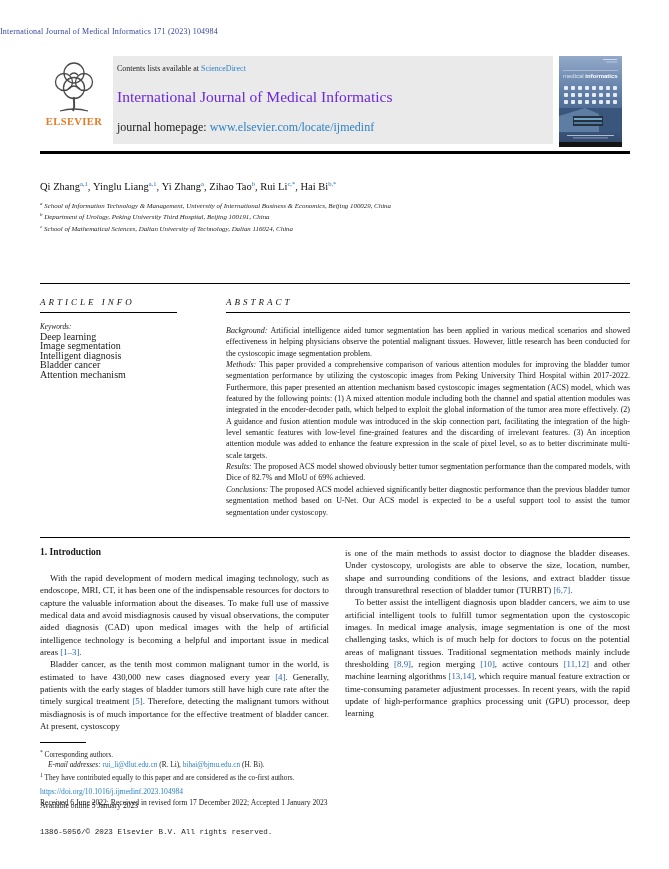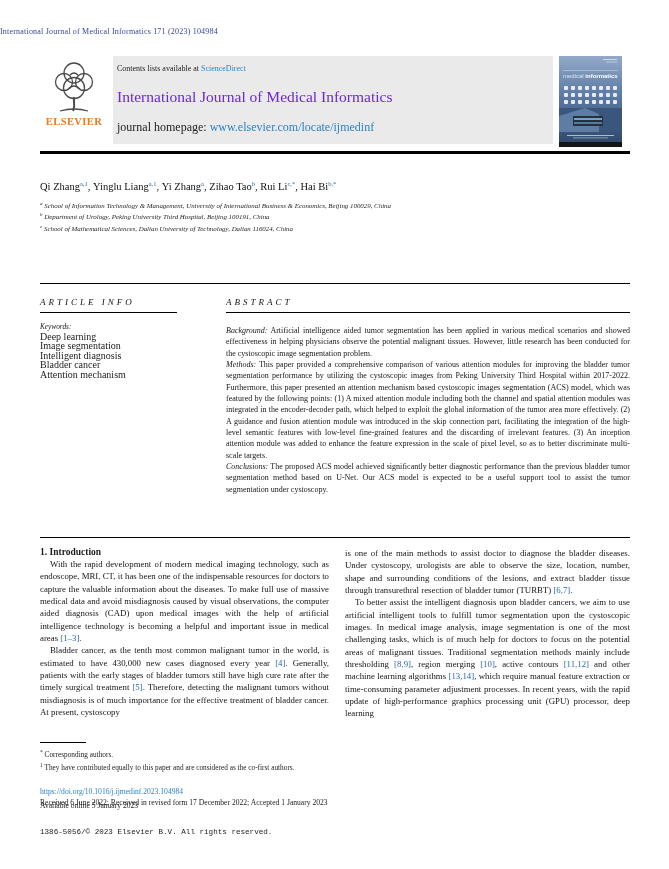--- a/index.html
+++ b/index.html
@@ -67,21 +67,21 @@
   .kw-label { margin-top: 9px; font-style: italic; font-size: 7.3px; line-height: 9.6px; }
   .kw { font-size: 10px; line-height: 9.6px; }
   .abs-p { font-size: 8px; line-height: 11.35px; text-align: justify; color: #161616; }
   .abs-col .abs-p:first-of-type { margin-top: 12px; }
   .abs-label { font-style: italic; }
 
   
   .intro { position: absolute; left: 40px; top: 547px; width: 590px; }
   .col-left { position: absolute; left: 0; top: 0; width: 289px; }
   .col-right { position: absolute; left: 305px; top: 0; width: 285px; }
-  .section-heading { font-size: 9.5px; font-weight: bold; margin-bottom: 1px; }
+  .section-heading { font-size: 9.5px; font-weight: bold; margin-bottom: 15px; }
   .body-p { font-size: 8.8px; line-height: 12.35px; text-align: justify; color: #161616; }
   .indent { text-indent: 10px; }
   .cite { color: #2d66ad; }
 
   
   .footnotes { position: absolute; left: 40px; top: 742px; width: 590px; font-size: 7.3px; line-height: 10px; color: #1c1c1c; }
   .fn-rule { width: 46px; height: 1px; background: #000; margin-bottom: 4px; }
   .fn-email { padding-left: 8px; }
   .fn-email i { font-style: italic; }
   .fn-email a { color: #2d83c5; }
@@ -207,20 +207,21 @@
       <div class="kw">Image segmentation</div>
       <div class="kw">Intelligent diagnosis</div>
       <div class="kw">Bladder cancer</div>
       <div class="kw">Attention mechanism</div>
     </div>
     <div class="abs-col">
       <div class="col-heading">ABSTRACT</div>
       <div class="heading-rule abs-rule"></div>
       <p class="abs-p"><i class="abs-label">Background:</i> <span class="cites">Artificial intelligence aided tumor segmentation has been applied in various medical scenarios and showed effectiveness in helping physicians observe the potential malignant tissues. However, little research has been conducted for the cystoscopic image segmentation problem.</span></p>
       <p class="abs-p"><i class="abs-label">Methods:</i> <span class="cites">This paper provided a comprehensive comparison of various attention modules for improving the bladder tumor segmentation performance by utilizing the cystoscopic images from Peking University Third Hospital within 2017-2022. Furthermore, this paper presented an attention mechanism based cystoscopic images segmentation (ACS) model, which was featured by the following points: (1) A mixed attention module including both the channel and spatial attention modules was integrated in the encoder-decoder path, which helped to exploit the global information of the tumor area more effectively. (2) A guidance and fusion attention module was introduced in the skip connection part, facilitating the integration of the high-level semantic features with low-level fine-grained features and the discarding of irrelevant features. (3) An inception attention module was added to enhance the feature expression in the scale of pixel level, so as to better discriminate multi-scale targets.</span></p>
+      <p class="abs-p"><i class="abs-label">Results:</i> <span class="cites">The proposed ACS model showed obviously better tumor segmentation performance than the compared models, with Dice of 82.7% and MIoU of 69% achieved.</span></p>
       <p class="abs-p"><i class="abs-label">Conclusions:</i> <span class="cites">The proposed ACS model achieved significantly better diagnostic performance than the previous bladder tumor segmentation method based on U-Net. Our ACS model is expected to be a useful support tool to assist the tumor segmentation under cystoscopy.</span></p>
     </div>
   </div>
 
   <div class="rule rule-2"></div>
 
   <div class="intro">
     <div class="col-left">
       <h2 class="section-heading">1. Introduction</h2>
       <p class="body-p indent cites">With the rapid development of modern medical imaging technology, such as endoscope, MRI, CT, it has been one of the indispensable resources for doctors to capture the valuable information about the diseases. To make full use of massive medical data and avoid misdiagnosis caused by visual observations, the computer aided diagnosis (CAD) upon medical images with the help of artificial intelligence technology is becoming a helpful and important issue in medical areas <span class="cite">[1–3]</span>.</p>
@@ -228,20 +229,21 @@
     </div>
     <div class="col-right">
       <p class="body-p cites">is one of the main methods to assist doctor to diagnose the bladder diseases. Under cystoscopy, urologists are able to observe the size, location, number, shape and surrounding conditions of the lesions, and extract bladder tissue through transurethral resection of bladder tumor (TURBT) <span class="cite">[6,7]</span>.</p>
       <p class="body-p indent cites">To better assist the intelligent diagnosis upon bladder cancers, we aim to use artificial intelligent tools to fulfill tumor segmentation upon the cystoscopic images. In medical image analysis, image segmentation is one of the most challenging tasks, which is of much help for doctors to focus on the potential areas of malignant tissues. Traditional segmentation methods mainly include thresholding <span class="cite">[8,9]</span>, region merging <span class="cite">[10]</span>, active contours <span class="cite">[11,12]</span> and other machine learning algorithms <span class="cite">[13,14]</span>, which require manual feature extraction or time-consuming parameter adjustment processes. In recent years, with the rapid update of high-performance graphics processing unit (GPU) processor, deep learning</p>
     </div>
   </div>
 
   <div class="footnotes">
     <div class="fn-rule"></div>
     <div class="fn-line"><sup>*</sup> <span>Corresponding authors.</span></div>
+    <div class="fn-line fn-email"><i>E-mail addresses:</i> <a>rui_li@dlut.edu.cn</a><span> (R. Li), </span><a>bihai@bjmu.edu.cn</a><span> (H. Bi).</span></div>
     <div class="fn-line"><sup>1</sup> <span>They have contributed equally to this paper and are considered as the co-first authors.</span></div>
   </div>
 
   <div class="footer">
     <a class="doi">https://doi.org/10.1016/j.ijmedinf.2023.104984</a>
     <div class="overlap">
       <div class="ov-line ov-a">Received 6 June 2022; Received in revised form 17 December 2022; Accepted 1 January 2023</div>
       <div class="ov-line ov-b">Available online 5 January 2023</div>
     </div>
     <div class="issn">1386-5056/© 2023 Elsevier B.V. All rights reserved.</div>

